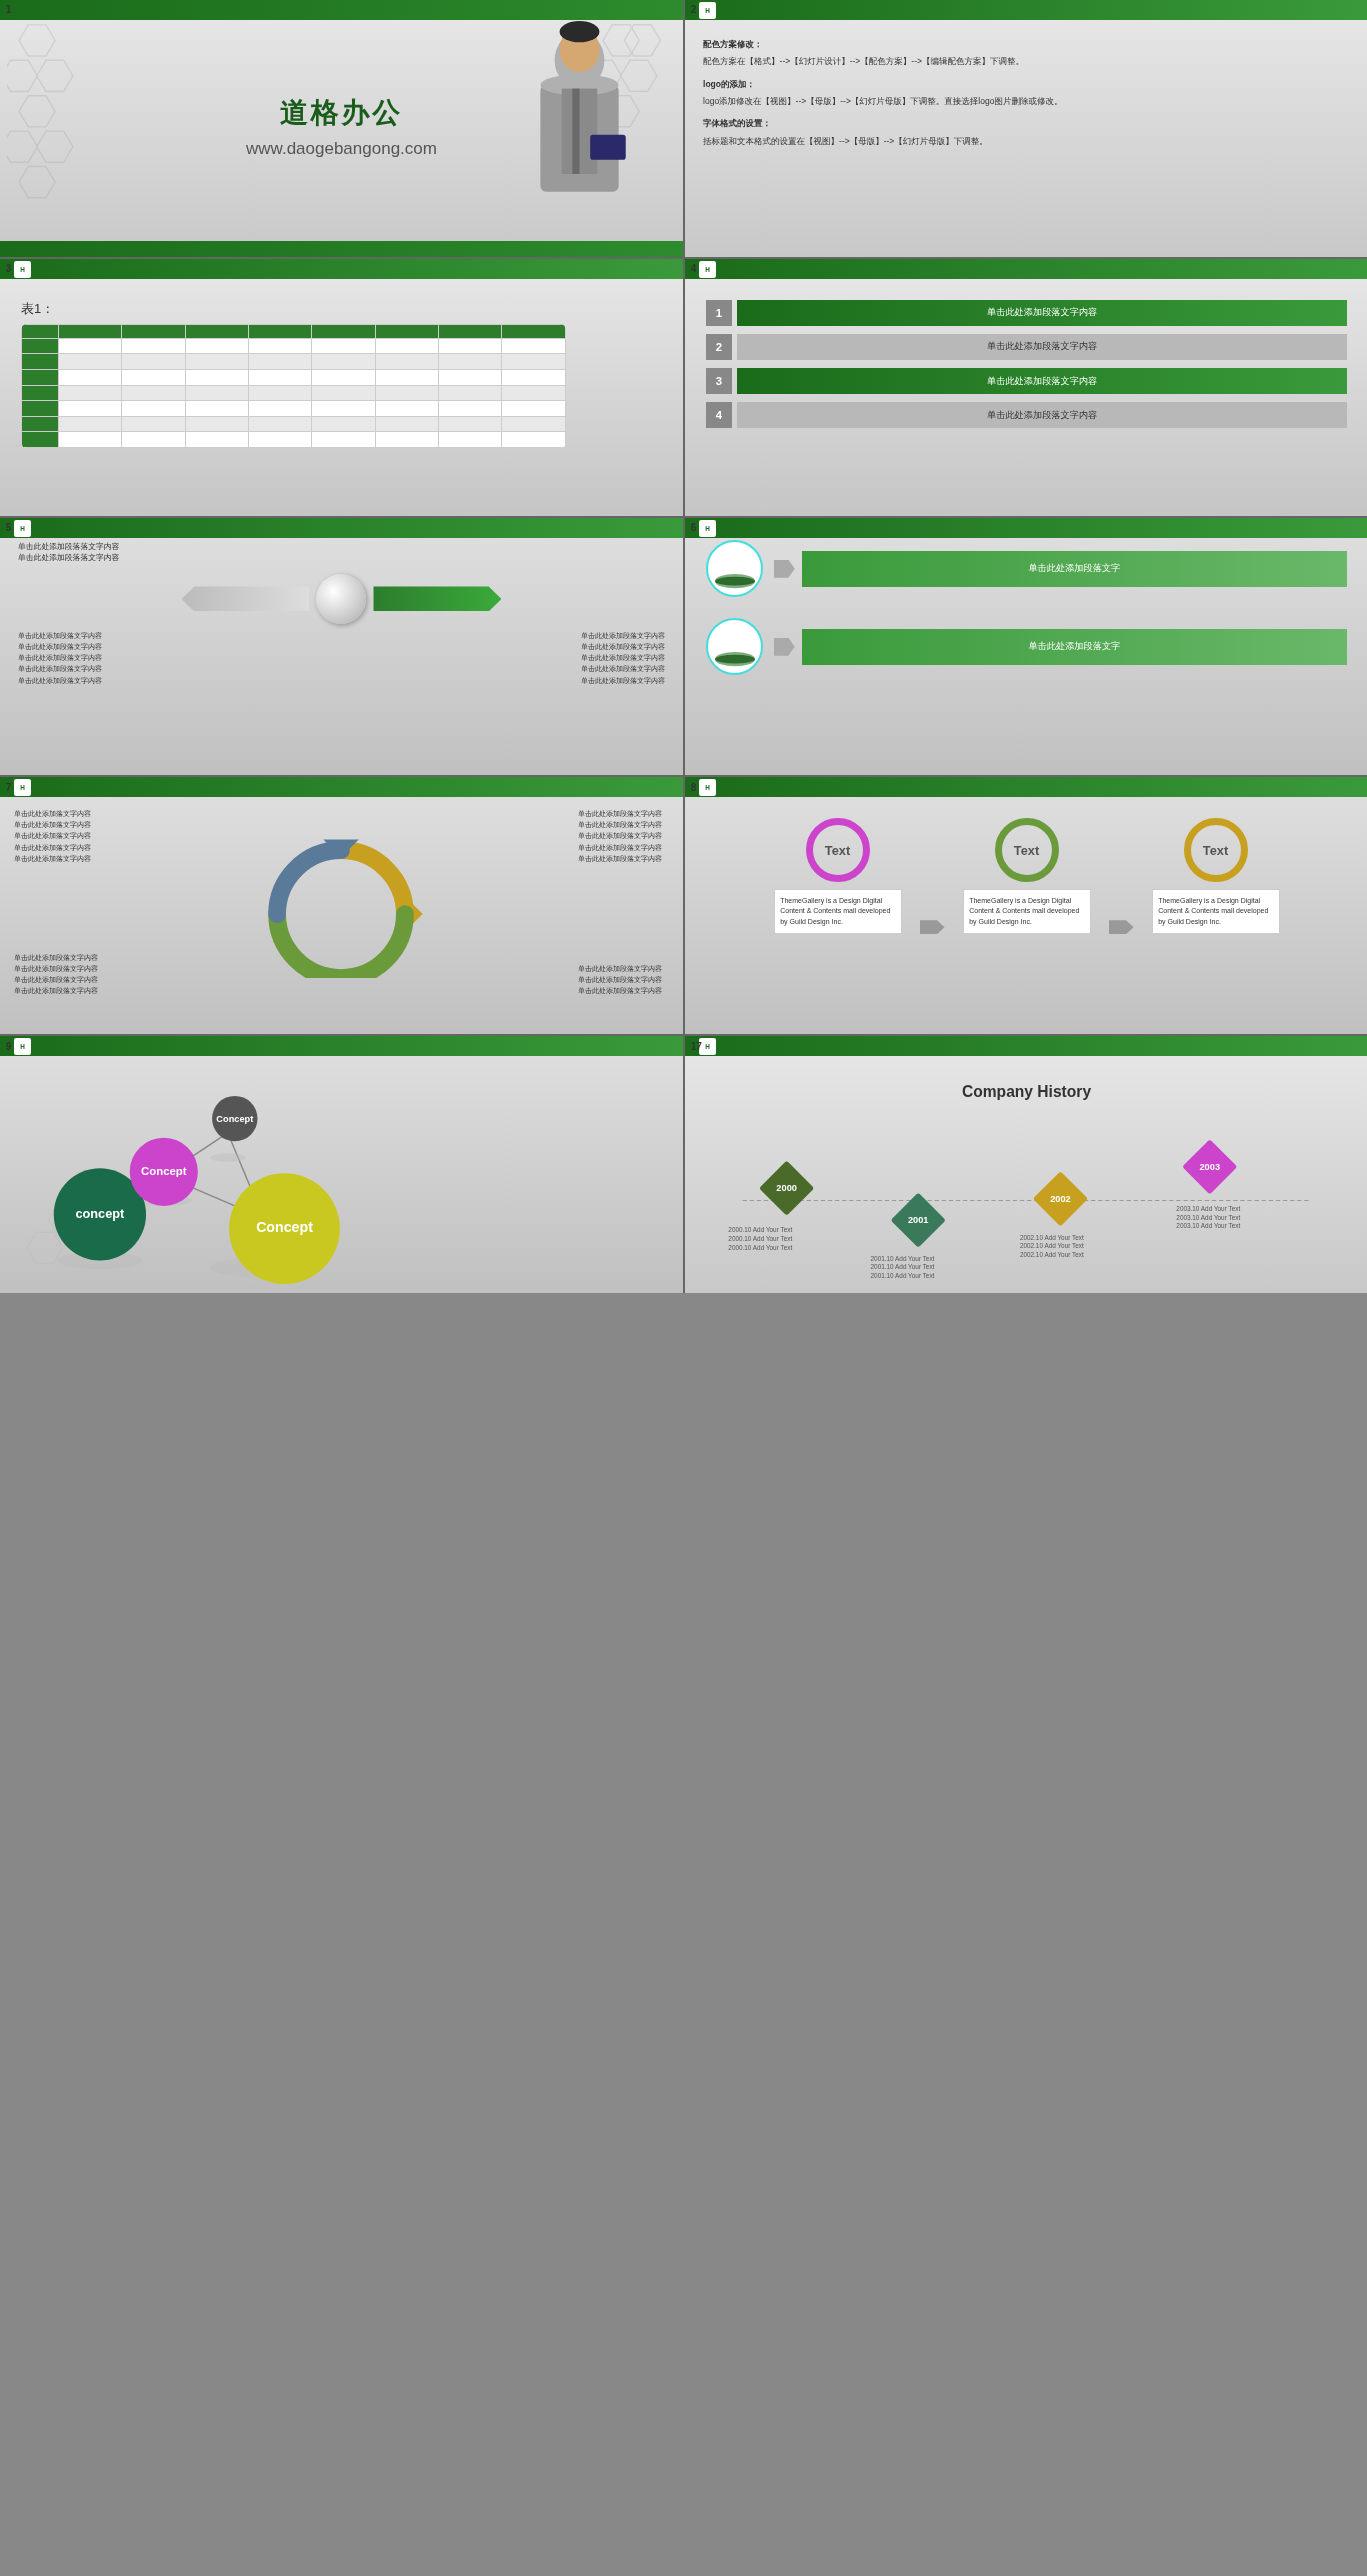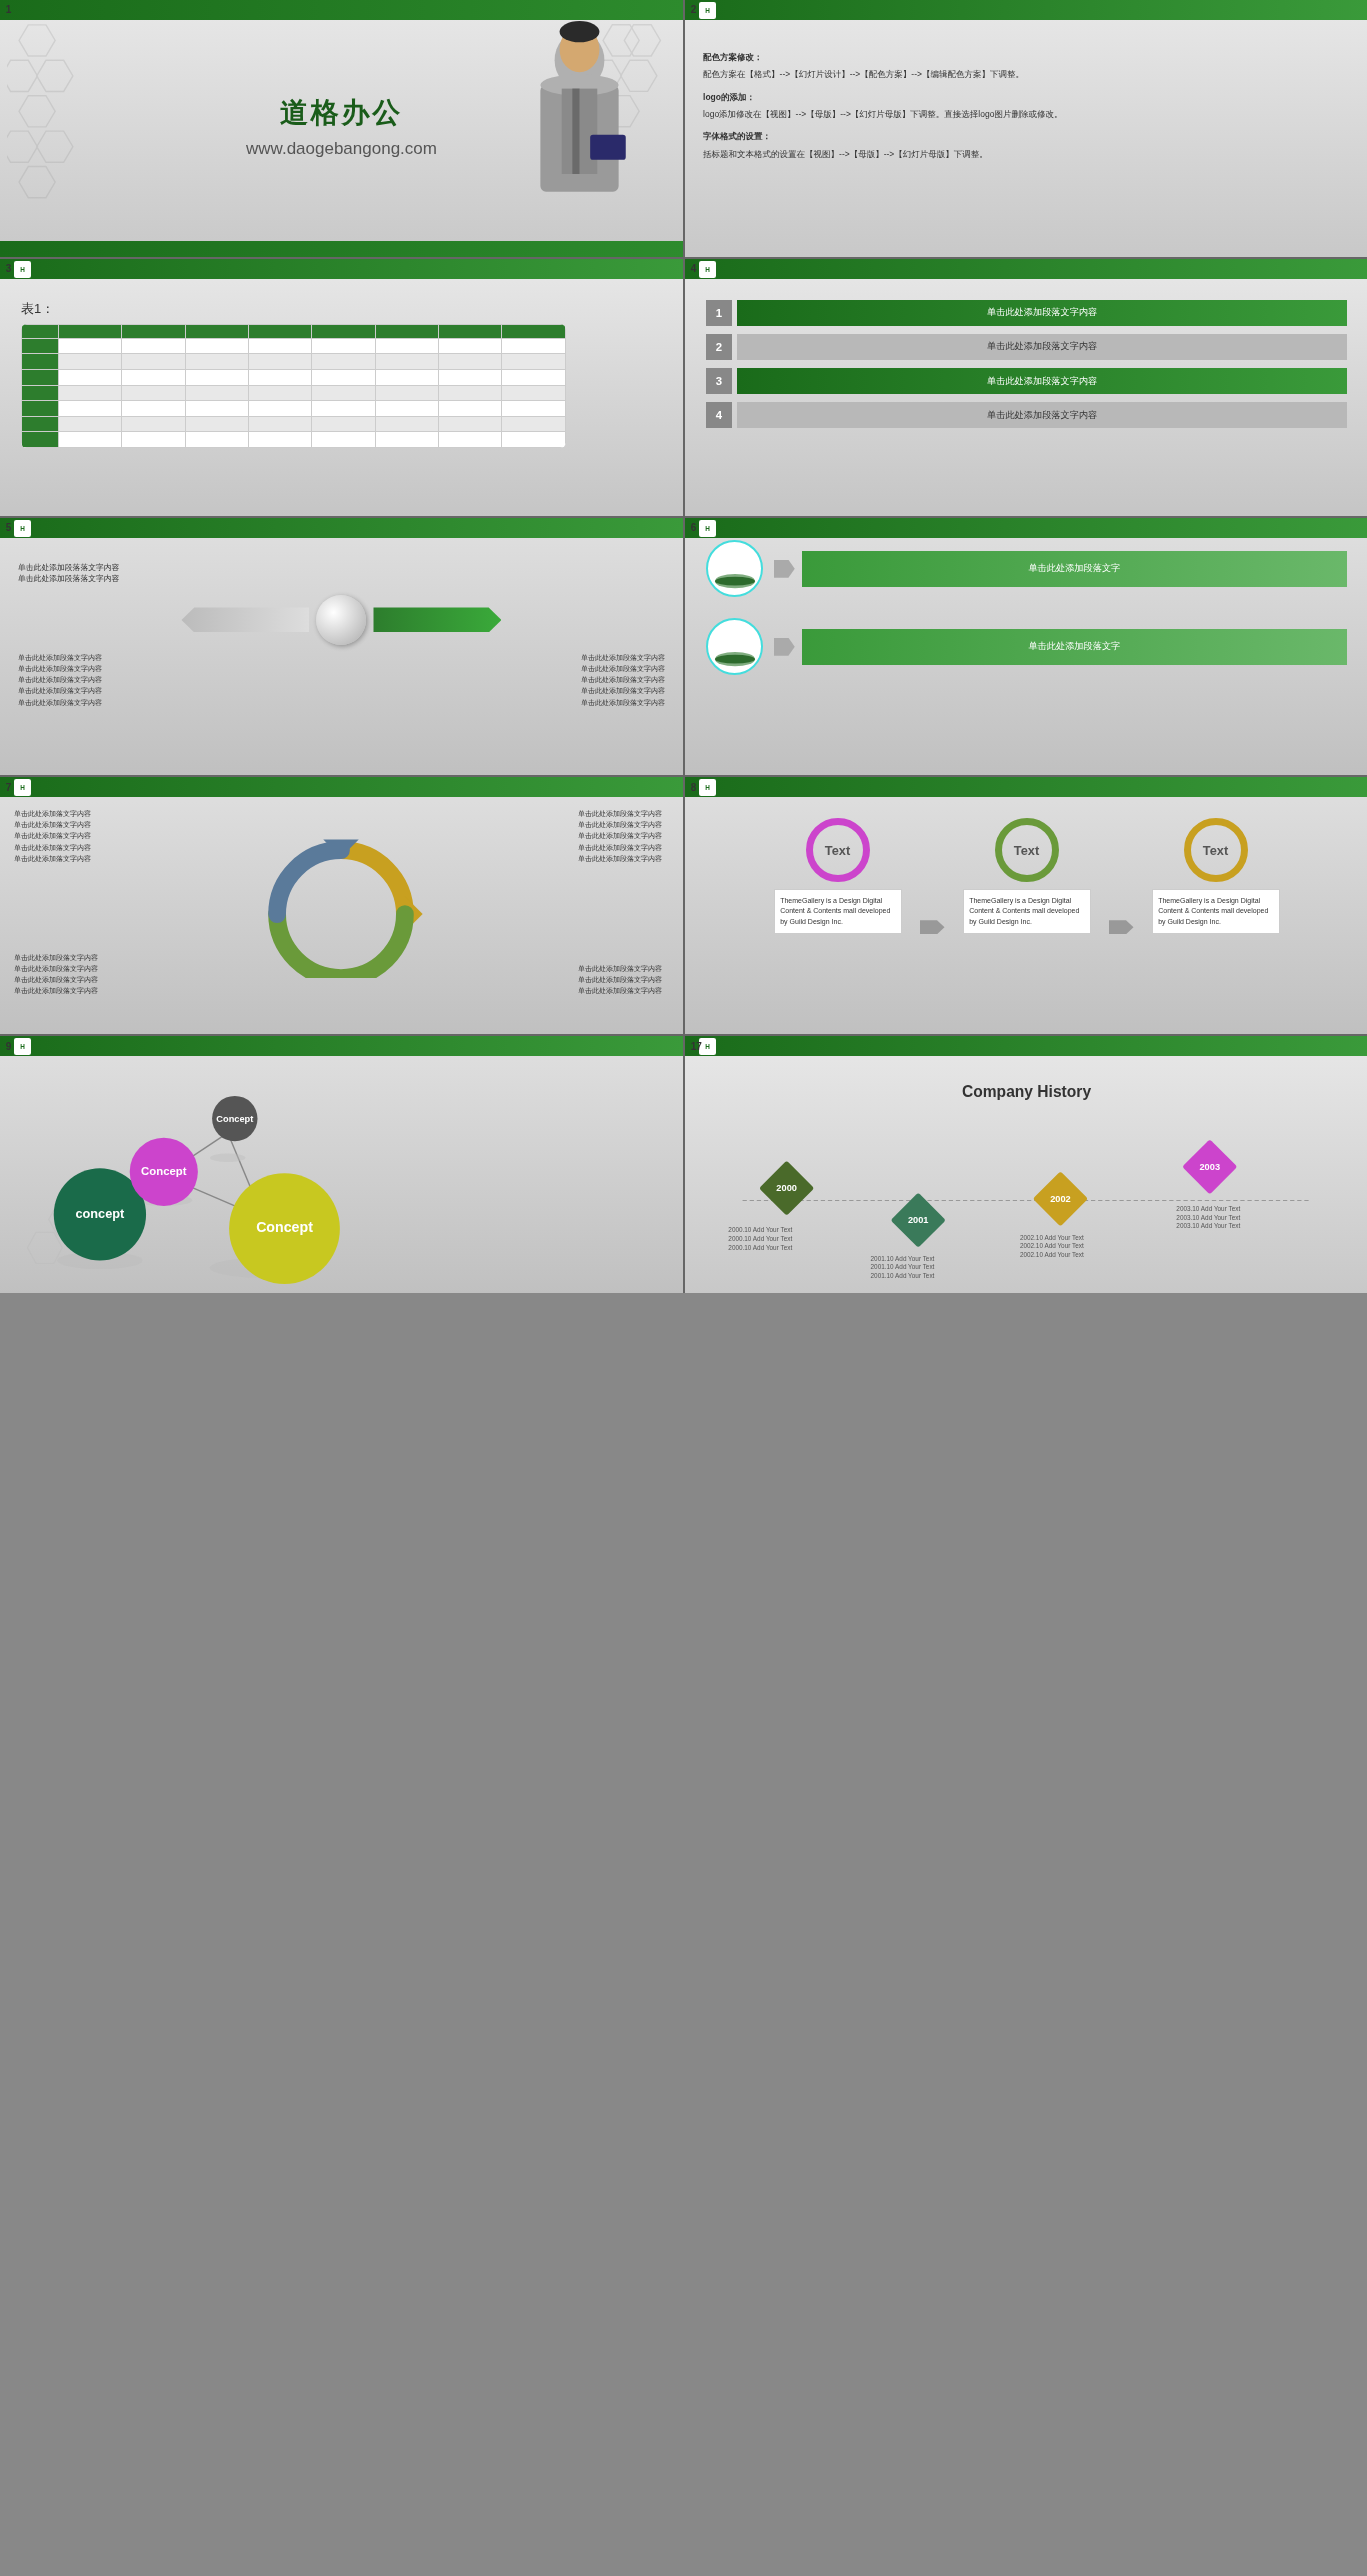--- a/index.html
+++ b/index.html
@@ -87,21 +87,21 @@
       color: #1a6b1a;
       font-weight: bold;
       margin-left: 7px;
     }
     
     
     .slide-2 {
       background: linear-gradient(180deg, #e8e8e8 0%, #c8c8c8 100%);
     }
     .slide-2 .content {
-      padding: 23px 18px;
+      padding: 10px 18px;
       font-size: 8.5px;
       color: #333;
       line-height: 1.8;
     }
     .slide-2 .section-title {
       font-weight: bold;
       margin-top: 7px;
       margin-bottom: 2.1px;
     }
     
@@ -187,22 +187,23 @@
       justify-content: center;
       color: #333;
       font-size: 9.2px;
     }
     
     
     .slide-5 {
       background: linear-gradient(180deg, #e0e0e0 0%, #c0c0c0 100%);
     }
     .slide-5 .content {
-      padding: 24px 18px;
+      padding: 3px 18px;
       position: relative;
+      font-family: Liberation Mono, monospace;
     }
     .slide-5 .top-text {
       font-size: 7.8px;
       color: #333;
       margin-bottom: 10.7px;
     }
     .slide-5 .arrow-area {
       display: flex;
       align-items: center;
       justify-content: center;

